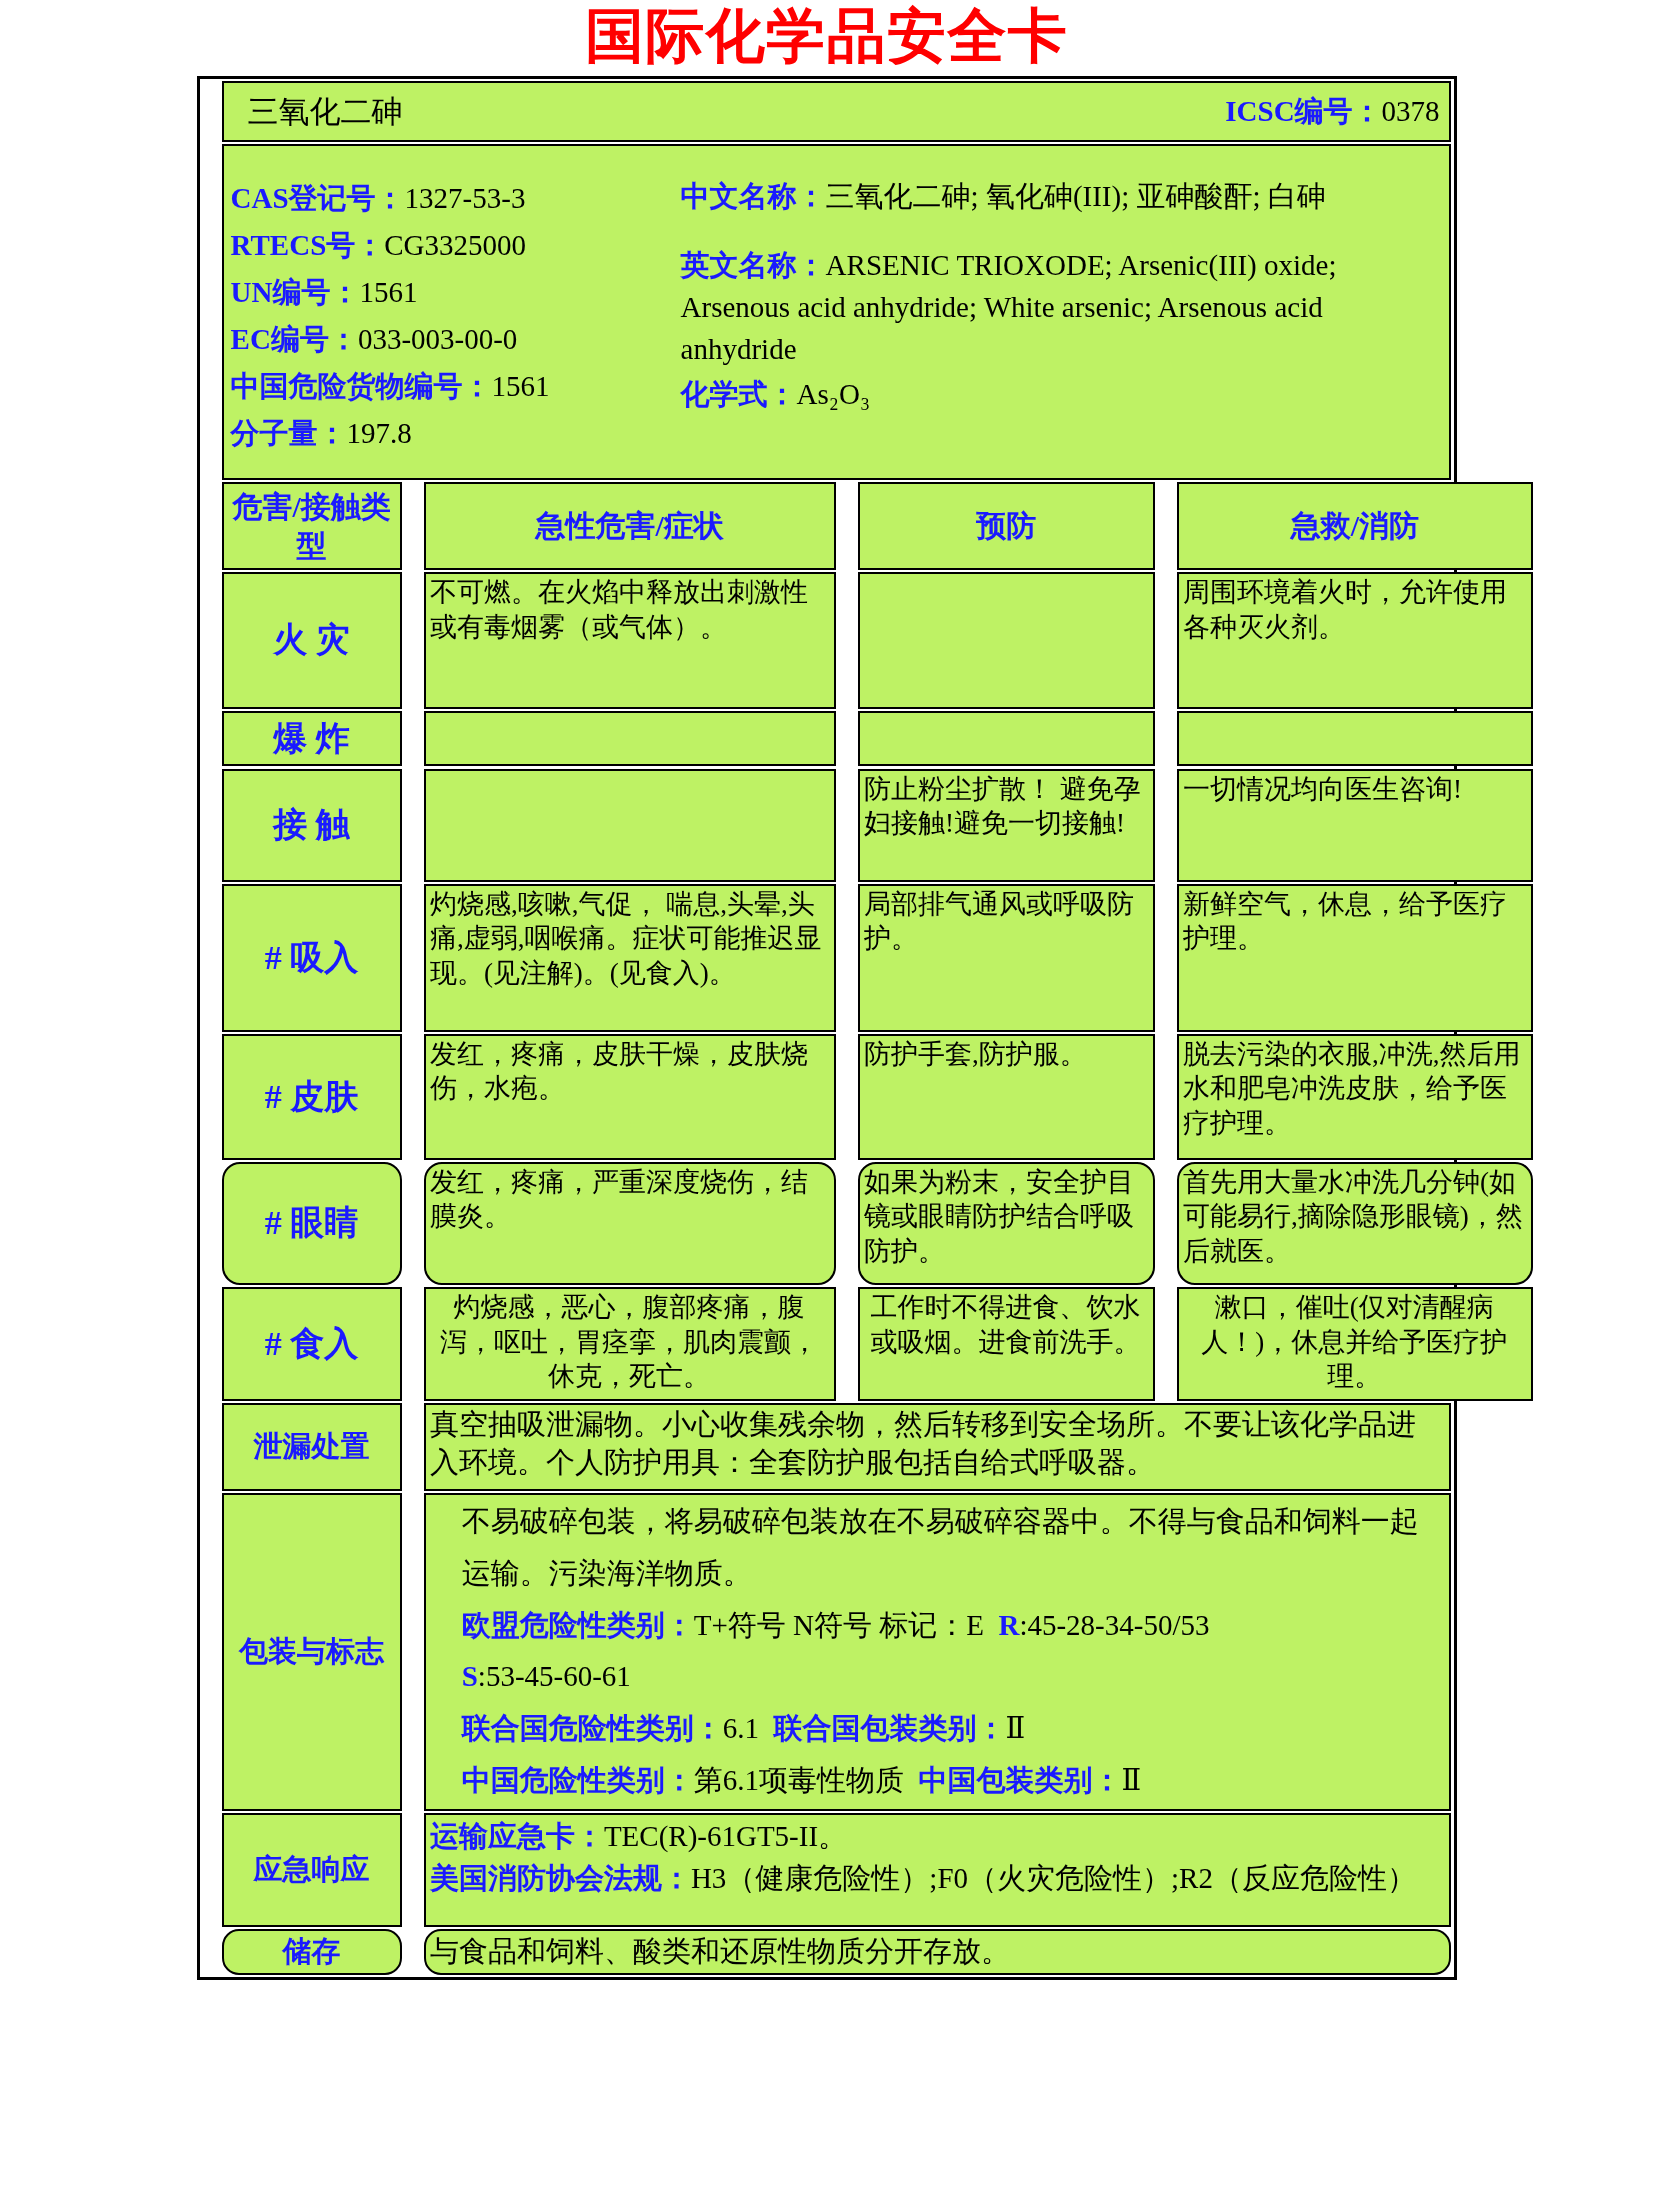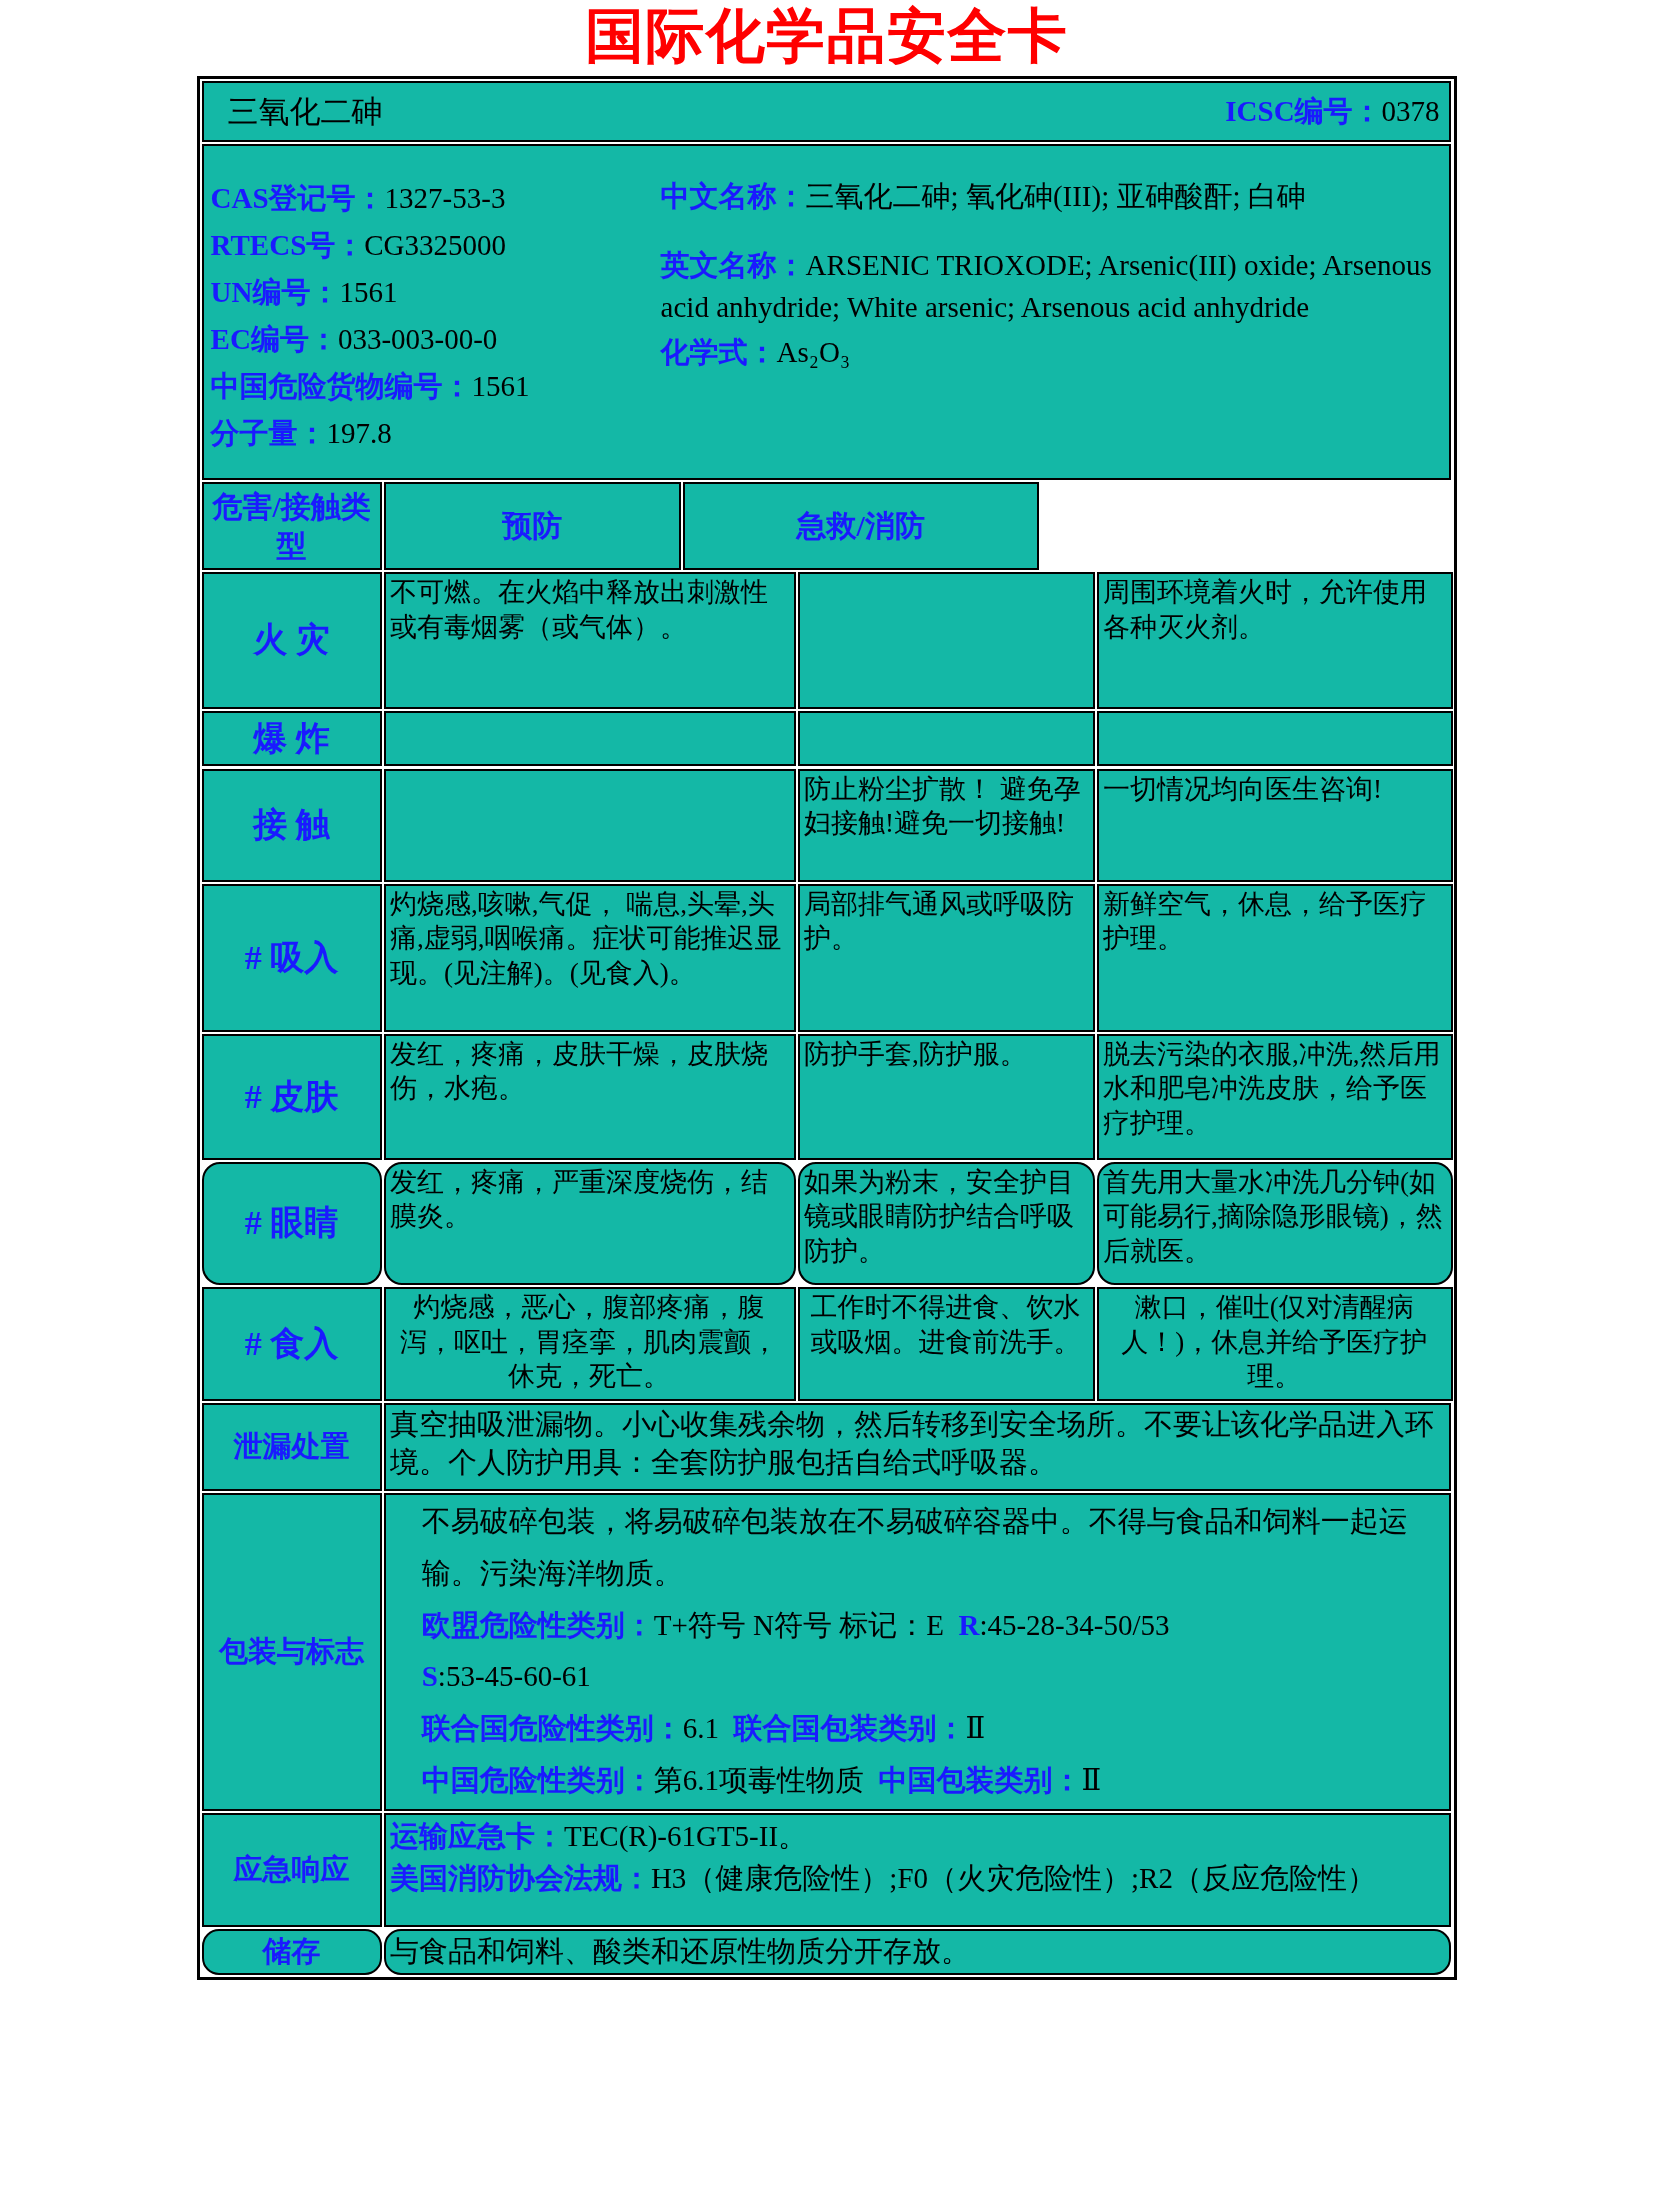--- a/index.html
+++ b/index.html
@@ -32,22 +32,23 @@
     padding: 2.1px;
     background: #ffffff;
     display: flex;
     flex-direction: column;
     gap: 2.1px;
     box-sizing: border-box;
   }
   .row { display: flex; gap: 2.1px; }
   .cell {
     border: 2.1px solid #000;
-    background: #14b8a6;
+    background: #bef264;
     box-sizing: border-box;
+    margin-left: 20px;
   }
   .blue { color: #1a1aff; font-weight: bold; }
   .val { color: #000; }
 
   
   .name-cell {
     flex: 1 1 auto;
     min-height: 61px;
     display: flex;
     align-items: center;
@@ -183,20 +184,21 @@
         </p>
         <p class="p-formula">
           <span class="blue">化学式：</span><span class="val">As₂O₃</span>
         </p>
       </div>
     </div>
   </div>
 
   <div class="row header-row">
     <div class="cell hcell-type blue">危害/接触类型</div>
+    <div class="cell hcell-sym blue">急性危害/症状</div>
     <div class="cell hcell-prev blue">预防</div>
     <div class="cell hcell-aid blue">急救/消防</div>
   </div>
 
   <div class="row r-fire">
     <div class="cell hcell-type blue">火 灾</div>
     <div class="cell hcell-sym hcontent">不可燃。在火焰中释放出刺激性或有毒烟雾（或气体）。</div>
     <div class="cell hcell-prev hcontent"></div>
     <div class="cell hcell-aid hcontent">周围环境着火时，允许使用各种灭火剂。</div>
   </div>

